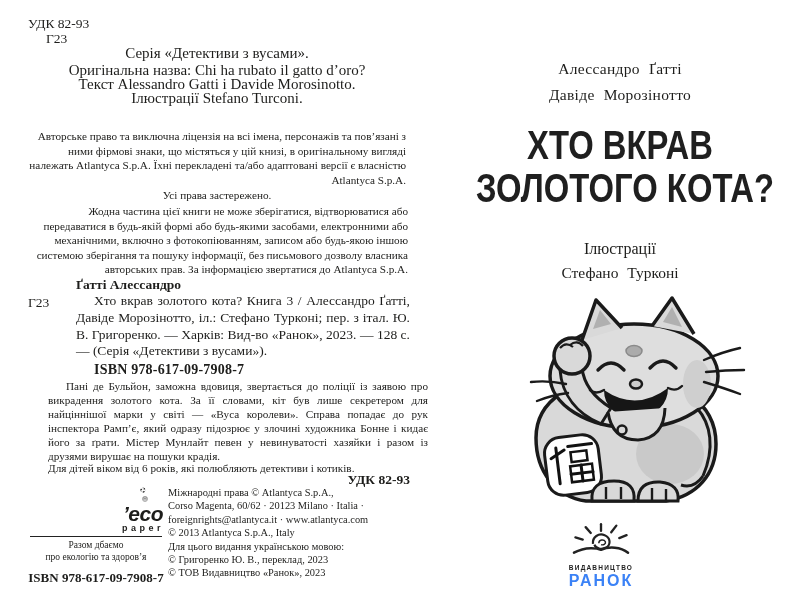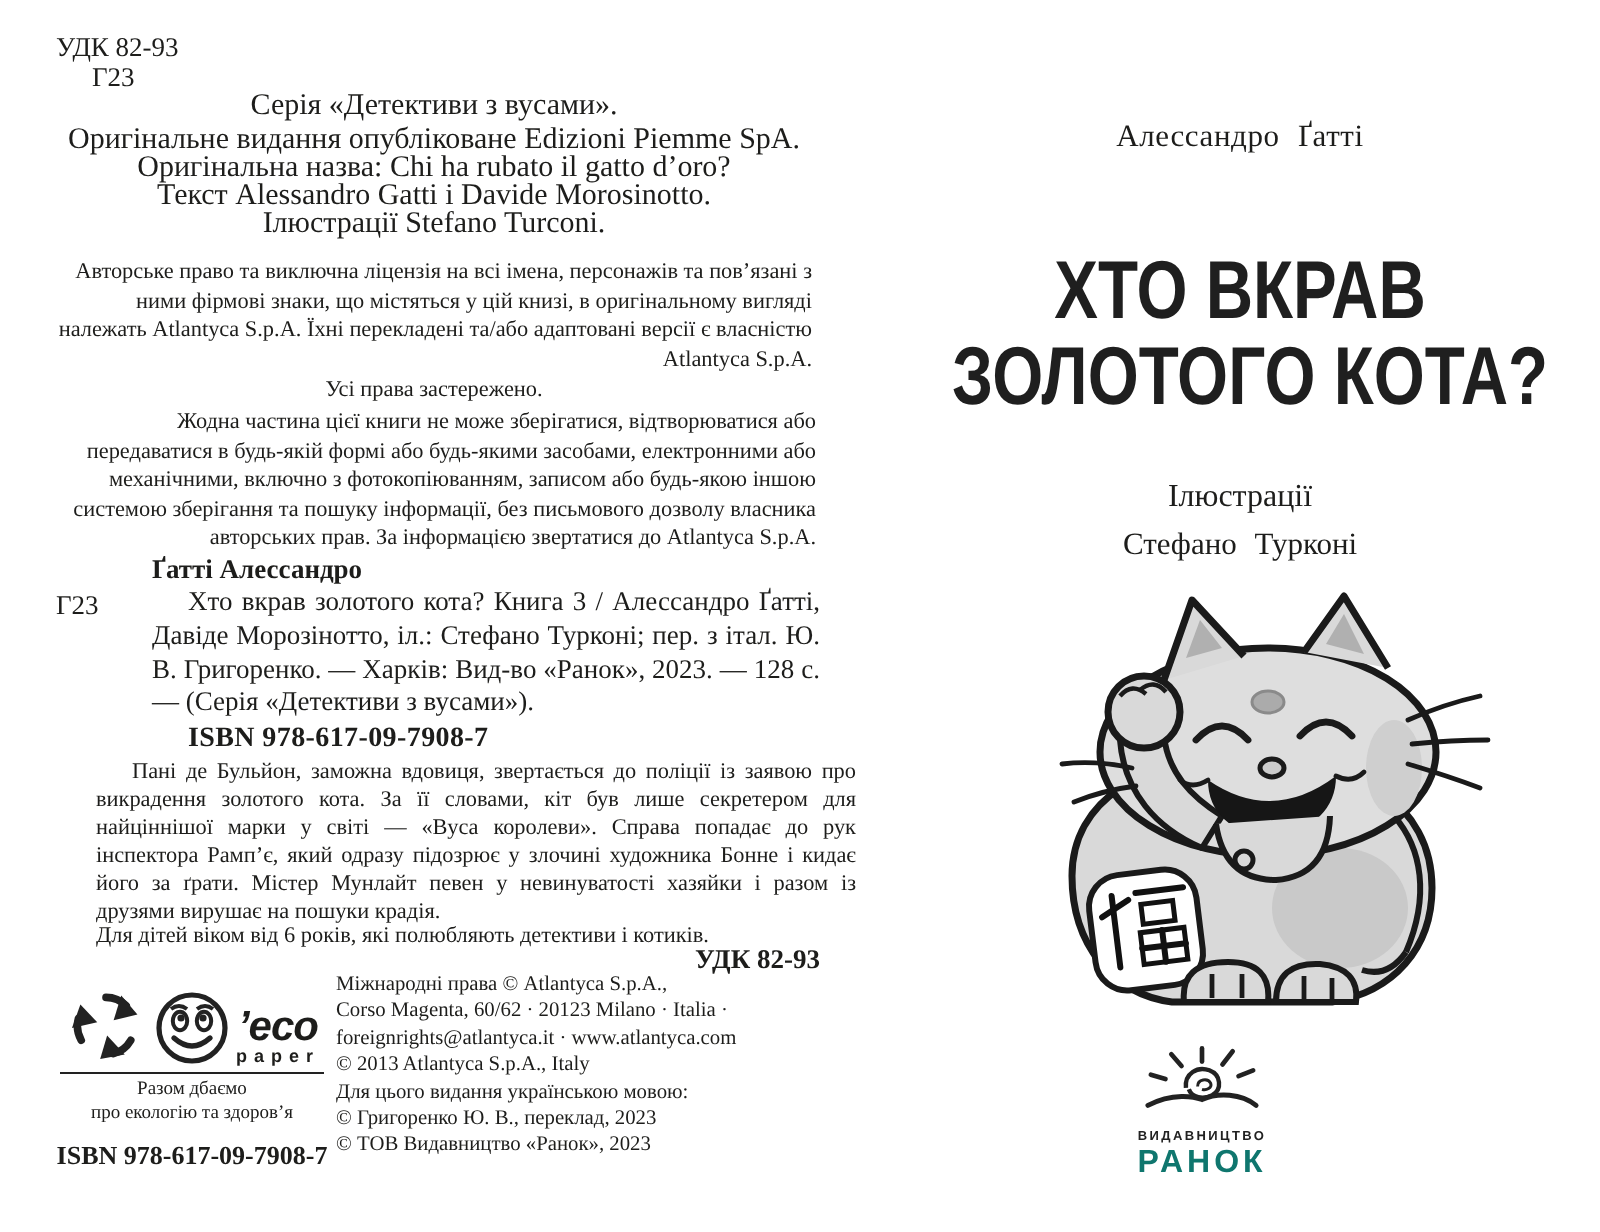--- a/index.html
+++ b/index.html
@@ -20,58 +20,57 @@
   .bib-head{top:277px;left:54px;font-size:13.5px;font-weight:bold;}
   .bib-row{top:293px;left:0;width:390px;}
   .bib-code{position:absolute;top:2px;left:6px;font-size:13.5px;}
   .bib-entry{margin-left:54px;width:334px;font-size:13.5px;line-height:16.8px;text-indent:18px;text-align:justify;}
   .bib-isbn{top:362px;left:72px;font-size:14px;font-weight:600;letter-spacing:.2px;}
   .annotation{top:379px;left:8px;width:380px;font-size:11.2px;line-height:14.1px;text-indent:18px;text-align:justify;margin-left:18px;}
   .audience{top:462px;left:8px;width:380px;font-size:11.2px;text-indent:18px;}
   .udc-bottom{top:472px;right:2px;font-size:13.5px;font-weight:bold;}
   
   .eco{top:487px;left:6px;width:136px;text-align:center;}
-  .eco-icons{display:flex;align-items:flex-end;justify-content:center;gap:3px;height:46px;}
+  .eco-icons{display:flex;align-items:flex-end;justify-content:center;gap:3px;height:46px;flex-direction:column;}
   .eco-word{font-family:"Liberation Sans",sans-serif;font-style:italic;font-weight:bold;
             font-size:21px;line-height:18px;letter-spacing:-.5px;}
   .eco-paper{font-family:"Liberation Sans",sans-serif;font-size:9px;font-weight:bold;letter-spacing:3.5px;line-height:10px;}
   .eco-divider{border:none;border-top:1.5px solid #222;margin:3px 2px 3px 2px;}
   .eco-cap{font-size:9.5px;line-height:11.5px;}
   .eco-isbn{margin-top:7px;font-size:13px;font-weight:600;}
   
   .rights-block{top:486px;left:146px;width:260px;font-size:10.4px;line-height:13.4px;text-align:left;}
   
   .page-right{position:absolute;left:440px;top:0;width:360px;height:616px;text-align:center;}
   .author{left:0;width:100%;font-size:15.5px;word-spacing:5px;letter-spacing:.3px;}
   .a1{top:60px;} .a2{top:86px;}
   .title{top:124px;left:0;width:100%;transform:scaleX(0.8);transform-origin:50% 0;}
   .title-line{font-family:"Liberation Sans","DejaVu Sans",sans-serif;font-weight:bold;
               font-size:41px;line-height:43px;color:#1f1f1f;letter-spacing:0px;white-space:nowrap;}
   .ill-label{top:240px;left:0;width:100%;font-size:16px;word-spacing:5px;}
   .ill-name{top:264px;left:0;width:100%;font-size:15.5px;word-spacing:5px;}
   .cat-wrap{top:296px;left:60px;width:248px;height:210px;}
   .pub{top:522px;left:96px;width:130px;text-align:center;}
   .pub-name{font-family:"Liberation Sans",sans-serif;font-size:6.5px;font-weight:bold;letter-spacing:1.2px;line-height:8px;color:#222;}
-  .pub-brand{font-family:"Liberation Sans",sans-serif;font-size:16px;font-weight:bold;letter-spacing:2px;line-height:17px;color:#0f766e;}
+  .pub-brand{font-family:"Liberation Sans",sans-serif;font-size:16px;font-weight:bold;letter-spacing:2px;line-height:17px;color:#3b82f6;}
 </style>
 </head>
 <body>
 
 <div class="sheet">
 
   <div class="page-left">
 
     <div class="abs udc-top">
       <div>УДК 82-93</div>
       <div class="code">Г23</div>
     </div>
 
     <div class="abs series">
       <div class="ln1">Серія «Детективи з вусами».</div>
-      <div>Оригінальне видання опубліковане Edizioni Piemme SpA.</div>
       <div>Оригінальна назва: Chi ha rubato il gatto d’oro?</div>
       <div>Текст Alessandro Gatti і Davide Morosinotto.</div>
       <div>Ілюстрації Stefano Turconi.</div>
     </div>
 
     <div class="abs par-center copyright-p">Авторське право та виключна ліцензія на всі імена, персонажів та пов’язані з ними фірмові знаки, що містяться у цій книзі, в оригінальному вигляді належать Atlantyca S.p.A. Їхні перекладені та/або адаптовані версії є власністю Atlantyca S.p.A.</div>
 
     <div class="abs rights-line">Усі права застережено.</div>
 
     <div class="abs par-center nopart-p">Жодна частина цієї книги не може зберігатися, відтворюватися або передаватися в будь-якій формі або будь-якими засобами, електронними або механічними, включно з фотокопіюванням, записом або будь-якою іншою системою зберігання та пошуку інформації, без письмового дозволу власника авторських прав. За інформацією звертатися до Atlantyca S.p.A.</div>
@@ -132,20 +131,21 @@
       <div>© 2013 Atlantyca S.p.A., Italy</div>
       <div>Для цього видання українською мовою:</div>
       <div>© Григоренко Ю. В., переклад, 2023</div>
       <div>© ТОВ Видавництво «Ранок», 2023</div>
     </div>
   </div>
 
   <div class="page-right">
 
     <div class="abs author a1">Алессандро Ґатті</div>
+    <div class="abs author a2">Давіде Морозінотто</div>
 
     <div class="abs title">
       <div class="title-line">ХТО ВКРАВ</div>
       <div class="title-line">ЗОЛОТОГО КОТА?</div>
     </div>
 
     <div class="abs ill-label">Ілюстрації</div>
     <div class="abs ill-name">Стефано Турконі</div>
 
     <div class="abs cat-wrap">

